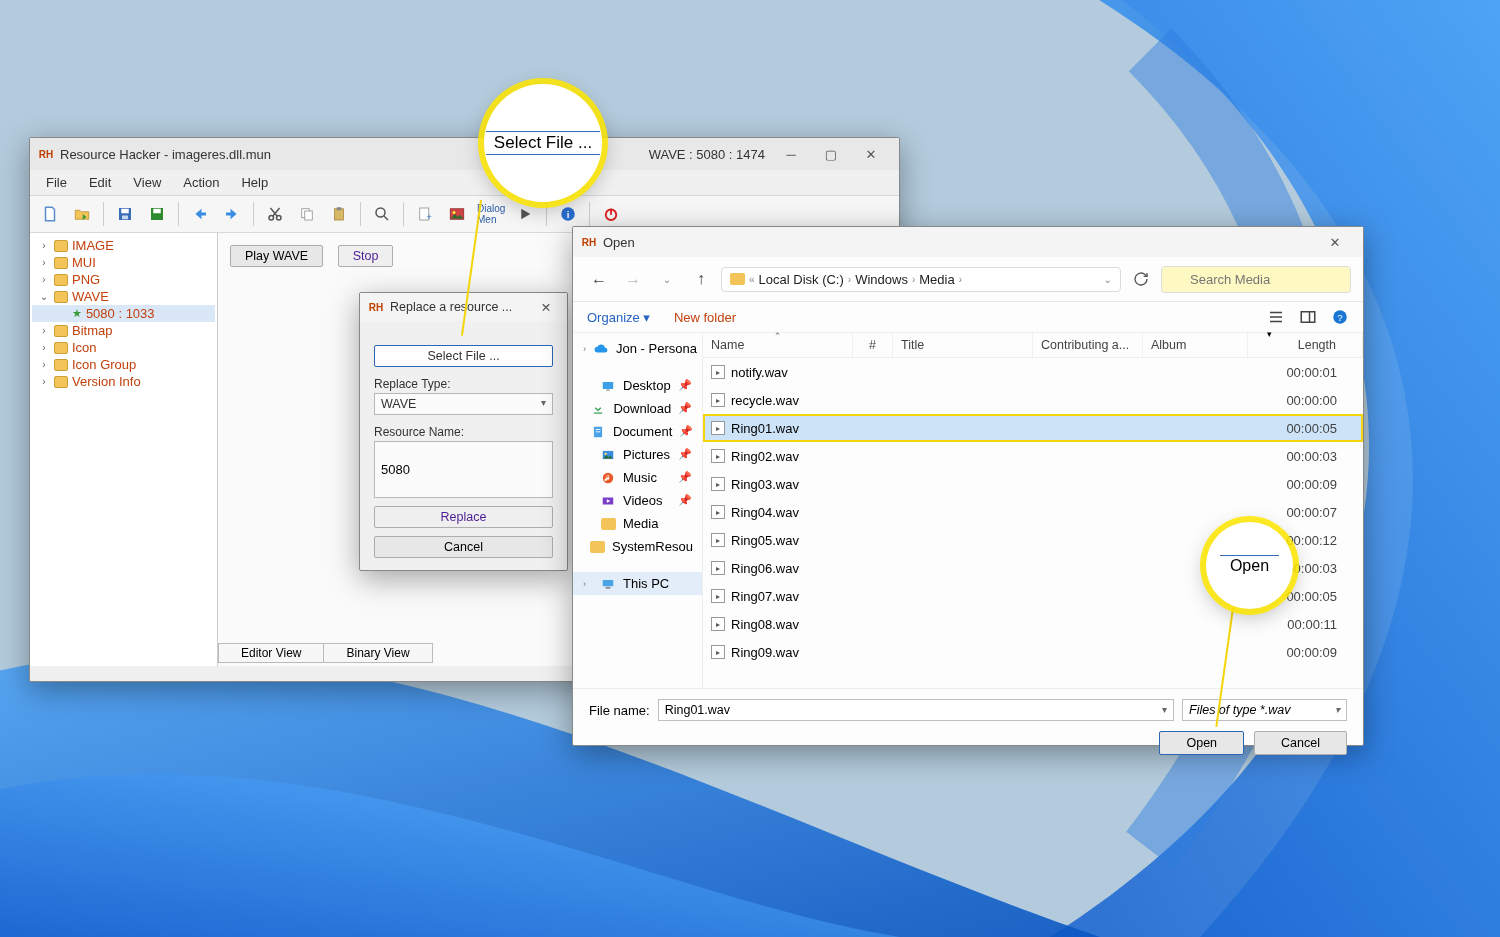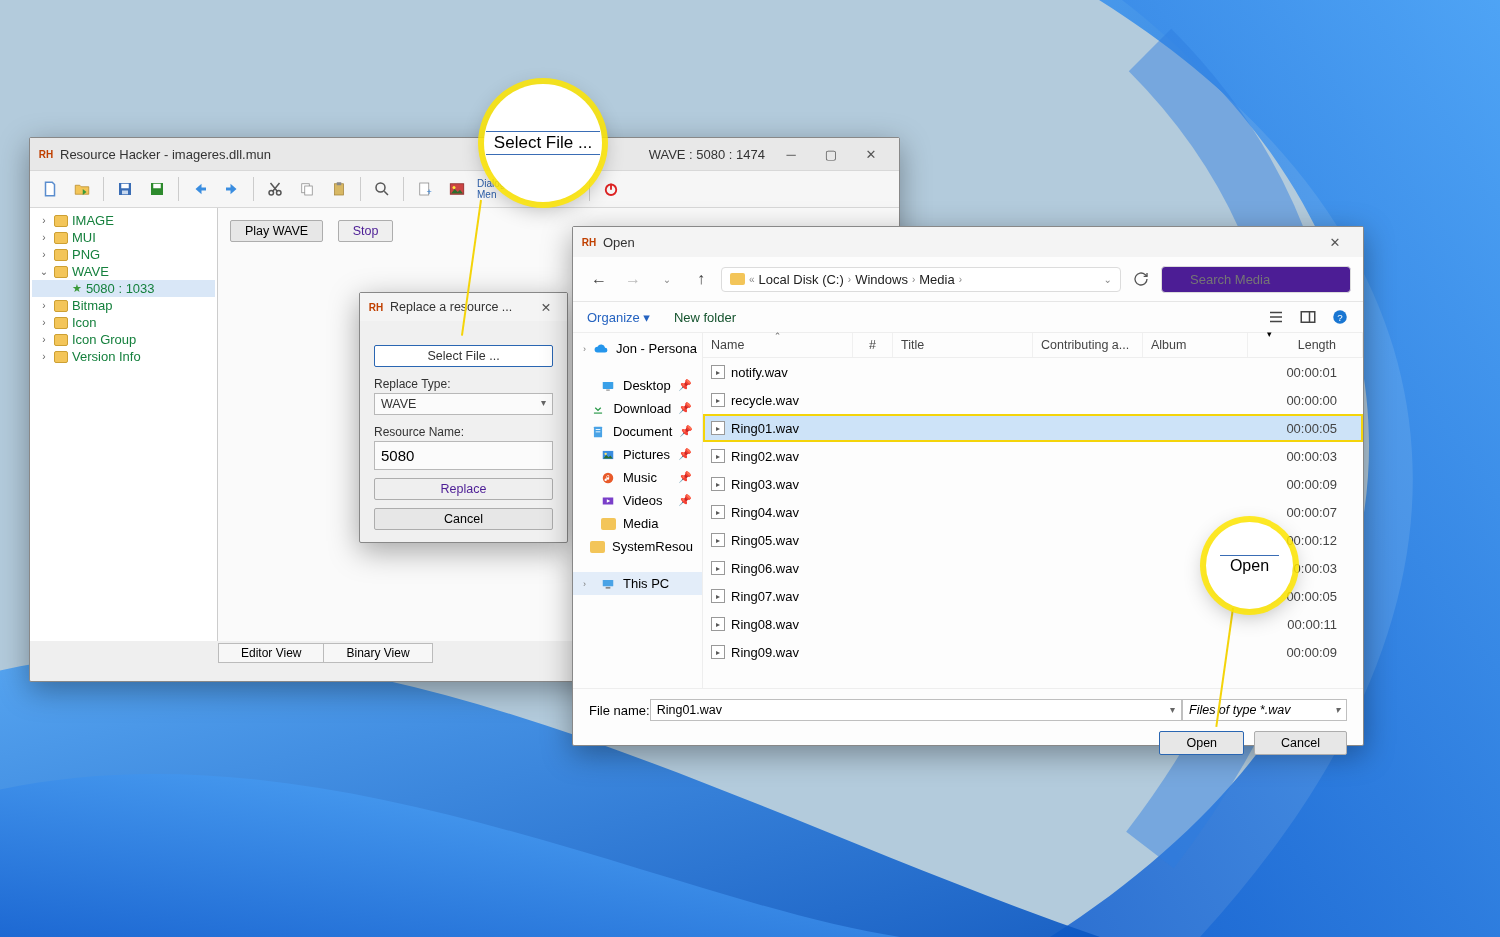--- a/index.html
+++ b/index.html
@@ -26,57 +26,57 @@
 .tb-sep { width: 1px; height: 24px; background: #ccc; margin: 0 3px; }
 .tb-btn svg { width: 18px; height: 18px; }
 
 .rh-body { display: flex; height: calc(100% - 110px); }
 .tree { width: 188px; background: #fff; border-right: 1px solid #ccc; padding: 4px 2px; font-size: 13px; overflow: auto; }
 .tree-item { display: flex; align-items: center; height: 17px; padding-left: 6px; cursor: pointer; white-space: nowrap; }
 .tree-item.sel { background: #d9e7f7; }
 .tree-caret { width: 12px; color: #666; font-size: 10px; display: inline-block; text-align: center; }
 .tree-folder { width: 14px; height: 12px; background: #f3c559; border: 1px solid #cda033; border-radius: 2px; margin: 0 4px; display: inline-block; }
 .tree-star { color: #3a9a3a; font-size: 11px; margin: 0 4px; }
-.tree-label { color: #15803d; }
+.tree-label { color: #c2410c; }
 
 .rh-main { flex: 1; background: #fafafa; position: relative; padding: 12px; }
 .btn { border: 1px solid #adadad; background: #e7e7e7; padding: 3px 14px; font-size: 12.5px; cursor: pointer; border-radius: 2px; }
 .btn.disabled { color: #4c1d95; background: #efefef; cursor: default; }
 
 .bottom-tabs { position: absolute; left: 188px; bottom: 18px; display: flex; }
 .bottom-tab { border: 1px solid #bbb; background: #f7f7f7; padding: 2px 22px; font-size: 12px; cursor: pointer; }
 .bottom-tab + .bottom-tab { border-left: none; }
 .statusbar { position: absolute; left: 0; right: 0; bottom: 0; height: 18px; background: #f0f0f0; border-top: 1px solid #ccc; font-size: 12px; color: #444; padding-left: 10px; line-height: 18px; }
 
 
 #replace { left: 359px; top: 292px; width: 209px; }
 #replace .titlebar { background: #f4f4f4; height: 28px; font-size: 12.5px; }
 #replace .dlg-body { padding: 16px 14px 12px; font-size: 12px; color: #333; }
 #replace label { display: block; margin: 10px 0 2px; }
-#replace input[type=text] { width: 100%; border: 1px solid #b8b8b8; padding: 5px 6px; font-size: 15px; background: #fbfbfb; }
+#replace input[type=text] { width: 100%; border: 1px solid #b8b8b8; padding: 20px 6px; font-size: 13px; background: #fbfbfb; }
 #replace .field-combo { width: 100%; border: 1px solid #b8b8b8; padding: 3px 22px 3px 6px; font-size: 12.5px; background: #fbfbfb; position: relative; }
 #replace .field-combo::after { content: "▾"; position: absolute; right: 6px; top: 3px; color: #666; font-size: 10px; }
 #replace .full-btn { width: 100%; margin-top: 8px; }
 .select-file-btn { border: 1px solid #2a66b2; background: #fff; color: #333; }
 
 
 #open { left: 572px; top: 226px; width: 792px; height: 520px; background: #fdfdfd; }
 #open .titlebar { background: #f4f4f4; height: 30px; }
 .open-nav { display: flex; align-items: center; gap: 6px; padding: 8px 12px; border-bottom: 1px solid #e6e6e6; }
 .nav-btn { width: 28px; height: 28px; display: flex; align-items: center; justify-content: center; color: #444; cursor: pointer; border-radius: 4px; }
 .crumb-bar { flex: 1; display: flex; align-items: center; gap: 4px; border: 1px solid #dcdcdc; border-radius: 4px; padding: 4px 8px; background: #fff; font-size: 13px; }
 .crumb-bar .crumb { color: #222; cursor: pointer; }
 .crumb-bar .sep { color: #888; font-size: 10px; }
-.search-box { width: 190px; border: 1px solid #dcdcdc; border-radius: 4px; padding: 5px 8px 5px 28px; font-size: 13px; color: #888; background: #4c1d95; position: relative; }
+.search-box { width: 190px; border: 1px solid #dcdcdc; border-radius: 4px; padding: 5px 8px 5px 28px; font-size: 13px; color: #888; background: #fef9c3; position: relative; }
 .search-wrap { position: relative; }
 .search-wrap svg { position: absolute; left: 8px; top: 7px; width: 14px; height: 14px; stroke: #888; fill: none; }
 
 .open-toolbar { display: flex; align-items: center; padding: 6px 14px; font-size: 13px; border-bottom: 1px solid #eee; }
 .open-toolbar .org { color: #2563c0; cursor: pointer; }
-.open-toolbar .nf { margin-left: 24px; color: #14532d; cursor: pointer; }
+.open-toolbar .nf { margin-left: 24px; color: #c2410c; cursor: pointer; }
 .open-toolbar .right-icons { margin-left: auto; display: flex; gap: 14px; align-items: center; }
 .right-icons .ic { width: 18px; height: 18px; cursor: pointer; }
 
 .open-body { display: flex; height: 355px; }
 .open-side { width: 130px; border-right: 1px solid #eee; padding: 4px 0; font-size: 13px; overflow: hidden; }
 .side-item { display: flex; align-items: center; gap: 7px; padding: 4px 10px; cursor: pointer; white-space: nowrap; }
 .side-item.sel { background: #e3edf9; }
 .side-caret { width: 10px; color: #777; font-size: 9px; }
 .side-icon { width: 16px; height: 14px; display: inline-flex; align-items: center; justify-content: center; }
 .side-pin { margin-left: auto; color: #999; font-size: 11px; }
@@ -98,21 +98,21 @@
 .row .c { padding: 0 8px; overflow: hidden; text-overflow: ellipsis; white-space: nowrap; }
 .row .c.name { width: 150px; display: flex; align-items: center; gap: 6px; }
 .row .c.num  { width: 40px; }
 .row .c.title{ width: 140px; }
 .row .c.contrib{ width: 110px; }
 .row .c.album{ width: 105px; }
 .row .c.length{ flex: 1; text-align: right; padding-right: 26px; color: #444; }
 .file-icon { width: 14px; height: 14px; border: 1px solid #999; background: #fff; display: inline-flex; align-items: center; justify-content: center; font-size: 8px; color: #555; }
 
 .open-footer { padding: 10px 16px 12px; border-top: 1px solid #eee; font-size: 13px; }
-.footer-row1 { display: flex; align-items: center; }
+.footer-row1 { display: flex; align-items: center; gap: 8px; }
 .footer-row1 .lbl { white-space: nowrap; }
 .fname-combo { flex: 1; border: 1px solid #bfbfbf; padding: 3px 24px 3px 6px; background: #fff; position: relative; font-size: 12.5px; }
 .fname-combo::after { content: "▾"; position: absolute; right: 6px; top: 4px; color: #666; font-size: 10px; }
 .filter-combo { width: 165px; border: 1px solid #bfbfbf; padding: 3px 24px 3px 6px; background: #fff; position: relative; font-size: 12.5px; font-style: italic; }
 .filter-combo::after { content: "▾"; position: absolute; right: 6px; top: 4px; color: #666; font-size: 10px; }
 .footer-row2 { display: flex; justify-content: flex-end; gap: 10px; margin-top: 10px; }
 .footer-row2 .btn { padding: 4px 26px; }
 .footer-row2 .open-btn { border-color: #2a66b2; }
 
 
@@ -157,20 +157,27 @@
     <span class="title-icon">RH</span>
     <span>Resource Hacker - imageres.dll.mun</span>
     <span class="spacer"></span>
     <span class="status-right">WAVE : 5080 : 1474</span>
     <div class="win-btns">
       <div class="win-btn">─</div>
       <div class="win-btn">▢</div>
       <div class="win-btn close">✕</div>
     </div>
   </div>
+  <div class="menubar">
+    <span>File</span>
+    <span>Edit</span>
+    <span>View</span>
+    <span>Action</span>
+    <span>Help</span>
+  </div>
   <div class="toolbar">
     <div class="tb-btn">
         <svg viewBox="0 0 24 24">
           <path fill="#fff" stroke="#5a8dce" stroke-width="2" d="M6 3h9l3 3v15H6z"></path>
         </svg>
       </div>
     <div class="tb-btn">
         <svg viewBox="0 0 24 24">
           <path fill="#f3c559" stroke="#b58a2a" d="M3 7h6l2 2h10v10H3z"></path>
           <path fill="#3a9a3a" d="M13 12l5 4-5 4z"></path>

